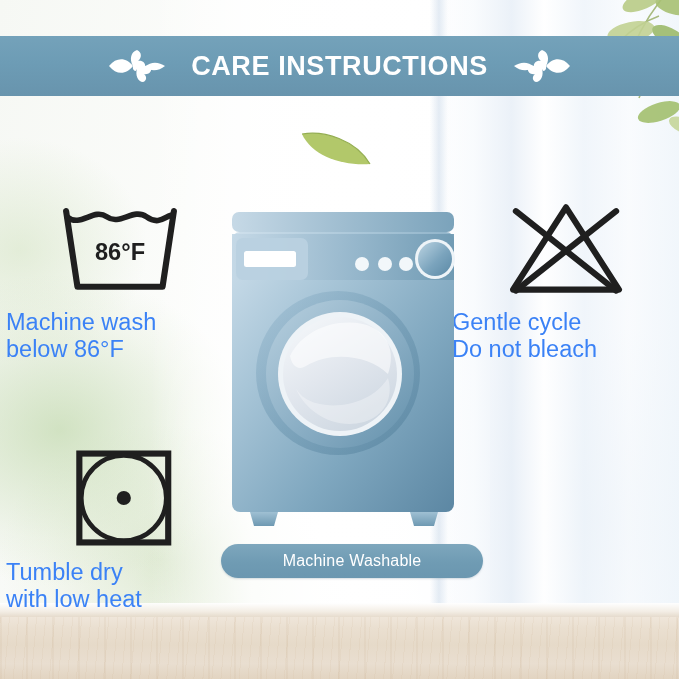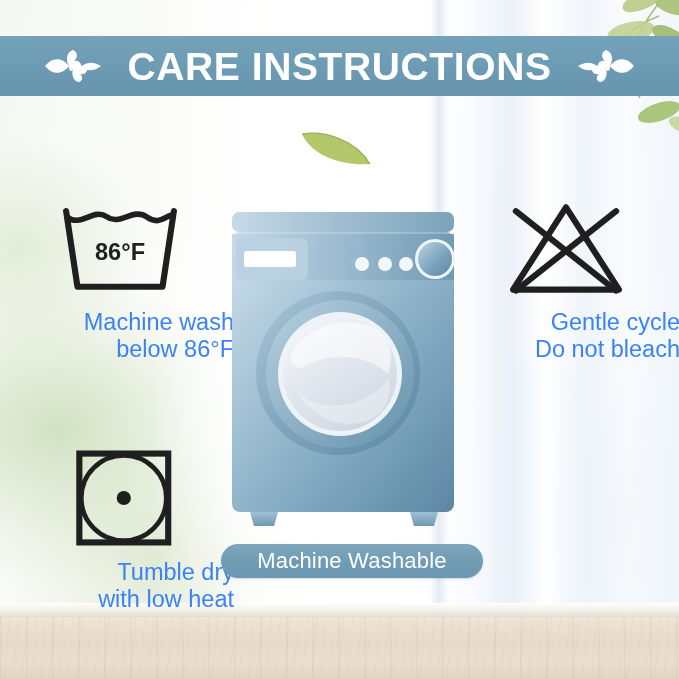--- a/index.html
+++ b/index.html
@@ -67,32 +67,32 @@
   .floatleaf{position:absolute;left:298px;top:122px;width:76px;height:46px;}
 
   
   .banner{
     position:absolute;left:0;right:0;top:36px;height:60px;
     background:linear-gradient(180deg,#74a2ba 0%,#6d9cb5 45%,#6894ad 100%);
     display:flex;align-items:center;justify-content:center;gap:26px;
   }
   .banner-title{
     color:#ffffff;
-    font-size:39px;
+    font-size:27px;
     font-weight:bold;
     letter-spacing:.6px;
     line-height:1;
     white-space:nowrap;
     font-family:"Liberation Sans", sans-serif;
   }
   .orn{width:56px;height:40px;flex:0 0 auto;}
   .orn svg{display:block;}
 
   
-  .cell{position:absolute;text-align:right;}
+  .cell{position:absolute;text-align:left;}
   .cell .sym{display:flex;align-items:center;justify-content:center;}
   .cap{
     color:#3b82f6;
     font-size:23.5px;
     line-height:1.16;
     margin-top:9px;
     white-space:pre-line;
     font-family:"Liberation Sans", sans-serif;
   }
   #cell-wash{left:6px;top:196px;width:228px;}
@@ -111,21 +111,21 @@
 
   
   .badge{
     position:absolute;left:221px;top:544px;width:262px;height:34px;
     background:linear-gradient(180deg,#7ea7bd 0%,#6f9bb3 55%,#6b97b0 100%);
     border-radius:17px;
     display:flex;align-items:center;justify-content:center;
     box-shadow:0 1px 2px rgba(90,120,140,.25);
   }
   .badge-label{
-    color:#ffffff;font-size:22px;letter-spacing:.2px;line-height:1;
+    color:#ffffff;font-size:16px;letter-spacing:.2px;line-height:1;
     font-family:"Liberation Sans", sans-serif;
   }
 </style>
 </head>
 <body>
 
 <div class="stage">
 
   <div class="bg-base"></div>
   <div class="bg-white-mid"></div>

